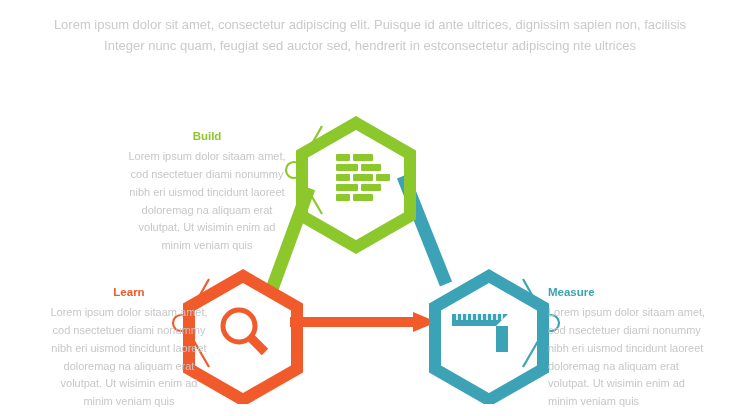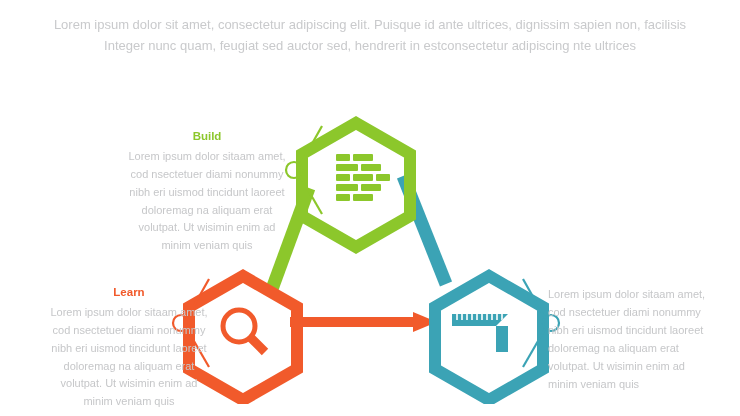--- a/index.html
+++ b/index.html
@@ -195,17 +195,18 @@
       <div class="heading" style="color:#8CC72B">Build</div>
       <div class="body">Lorem ipsum dolor sitaam amet, cod nsectetuer diami nonummy  nibh eri uismod tincidunt laoreet doloremag na aliquam erat volutpat. Ut wisimin enim ad minim veniam quis</div>
     </div>
 
     <div class="block block-learn">
       <div class="heading" style="color:#F15A2B">Learn</div>
       <div class="body">Lorem ipsum dolor sitaam amet, cod nsectetuer diami nonummy  nibh eri uismod tincidunt laoreet doloremag na aliquam erat volutpat. Ut wisimin enim ad minim veniam quis</div>
     </div>
 
     <div class="block block-measure">
+      <div class="heading" style="color:#3BA3B5">Measure</div>
       <div class="body">Lorem ipsum dolor sitaam amet, cod nsectetuer diami nonummy  nibh eri uismod tincidunt laoreet doloremag na aliquam erat volutpat. Ut wisimin enim ad minim veniam quis</div>
     </div>
 
   </div>
 </div>
 
 </body></html>

